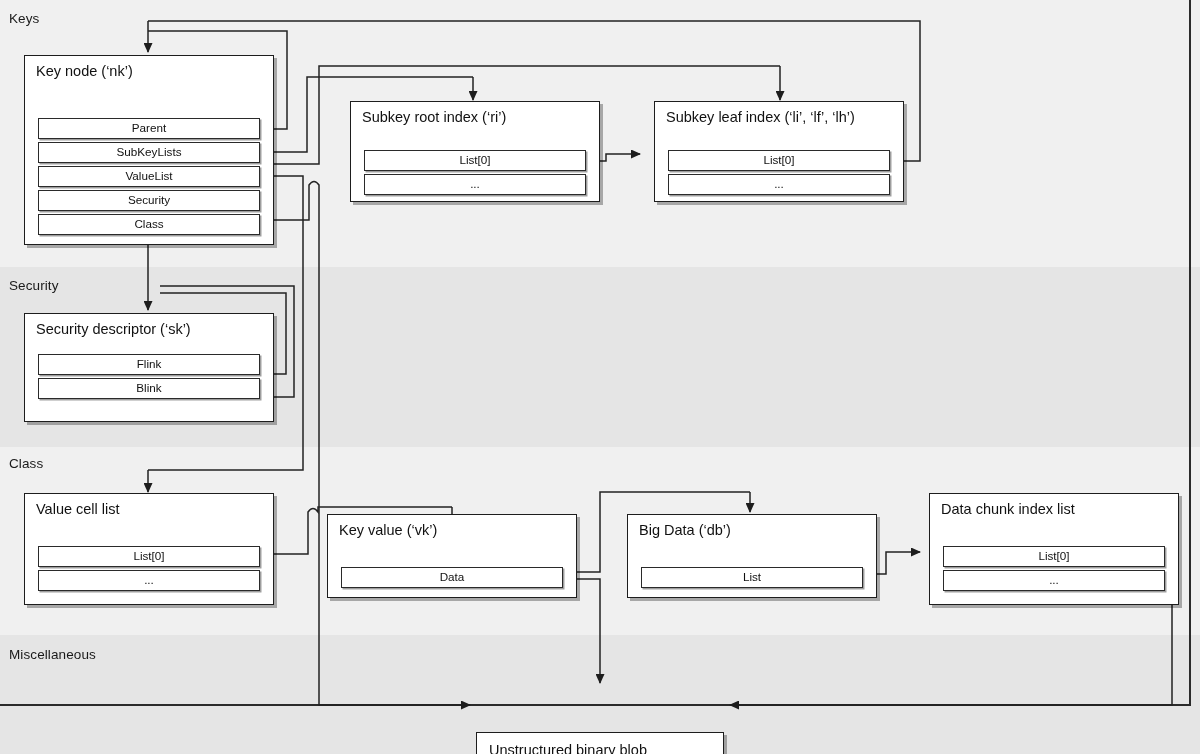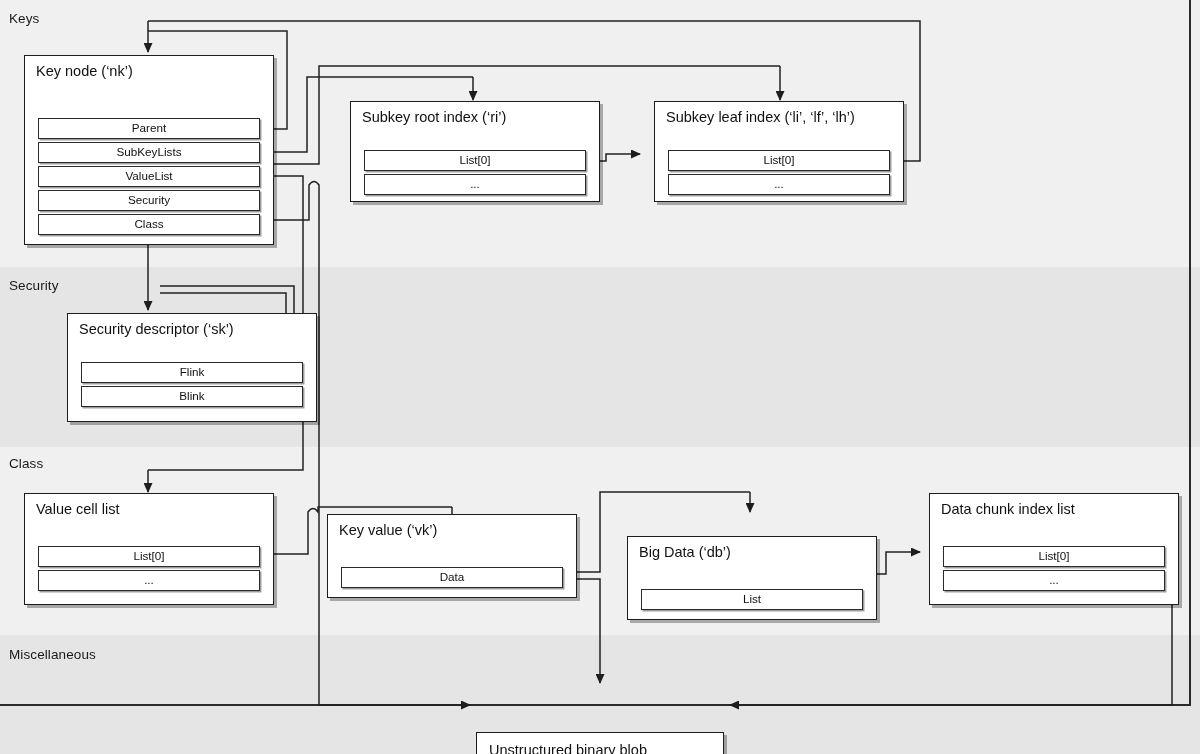--- a/index.html
+++ b/index.html
@@ -116,44 +116,44 @@
   </div>
 
   <div class="node" style="left:654px;top:101px;width:248px;height:99px;">
     <div class="title">Subkey leaf index (‘li’, ‘lf’, ‘lh’)</div>
     <div class="rows" style="top:48px;">
       <div class="row">List[0]</div>
       <div class="row">...</div>
     </div>
   </div>
 
-  <div class="node" style="left:24px;top:313px;width:248px;height:107px;margin-left:43px;">
+  <div class="node" style="left:24px;top:313px;width:248px;height:107px;">
     <div class="title">Security descriptor (‘sk’)</div>
-    <div class="rows" style="top:48px;">
+    <div class="rows" style="top:40px;">
       <div class="row">Flink</div>
       <div class="row">Blink</div>
     </div>
   </div>
 
   <div class="node" style="left:24px;top:493px;width:248px;height:110px;">
     <div class="title">Value cell list</div>
     <div class="rows" style="top:52px;">
       <div class="row">List[0]</div>
       <div class="row">...</div>
     </div>
   </div>
 
   <div class="node" style="left:327px;top:514px;width:248px;height:82px;">
     <div class="title">Key value (‘vk’)</div>
     <div class="rows" style="top:52px;">
       <div class="row">Data</div>
     </div>
   </div>
 
-  <div class="node" style="left:627px;top:536px;width:248px;height:82px;">
+  <div class="node" style="left:627px;top:514px;width:248px;height:82px;">
     <div class="title">Big Data (‘db’)</div>
     <div class="rows" style="top:52px;">
       <div class="row">List</div>
     </div>
   </div>
 
   <div class="node" style="left:929px;top:493px;width:248px;height:110px;">
     <div class="title">Data chunk index list</div>
     <div class="rows" style="top:52px;">
       <div class="row">List[0]</div>

